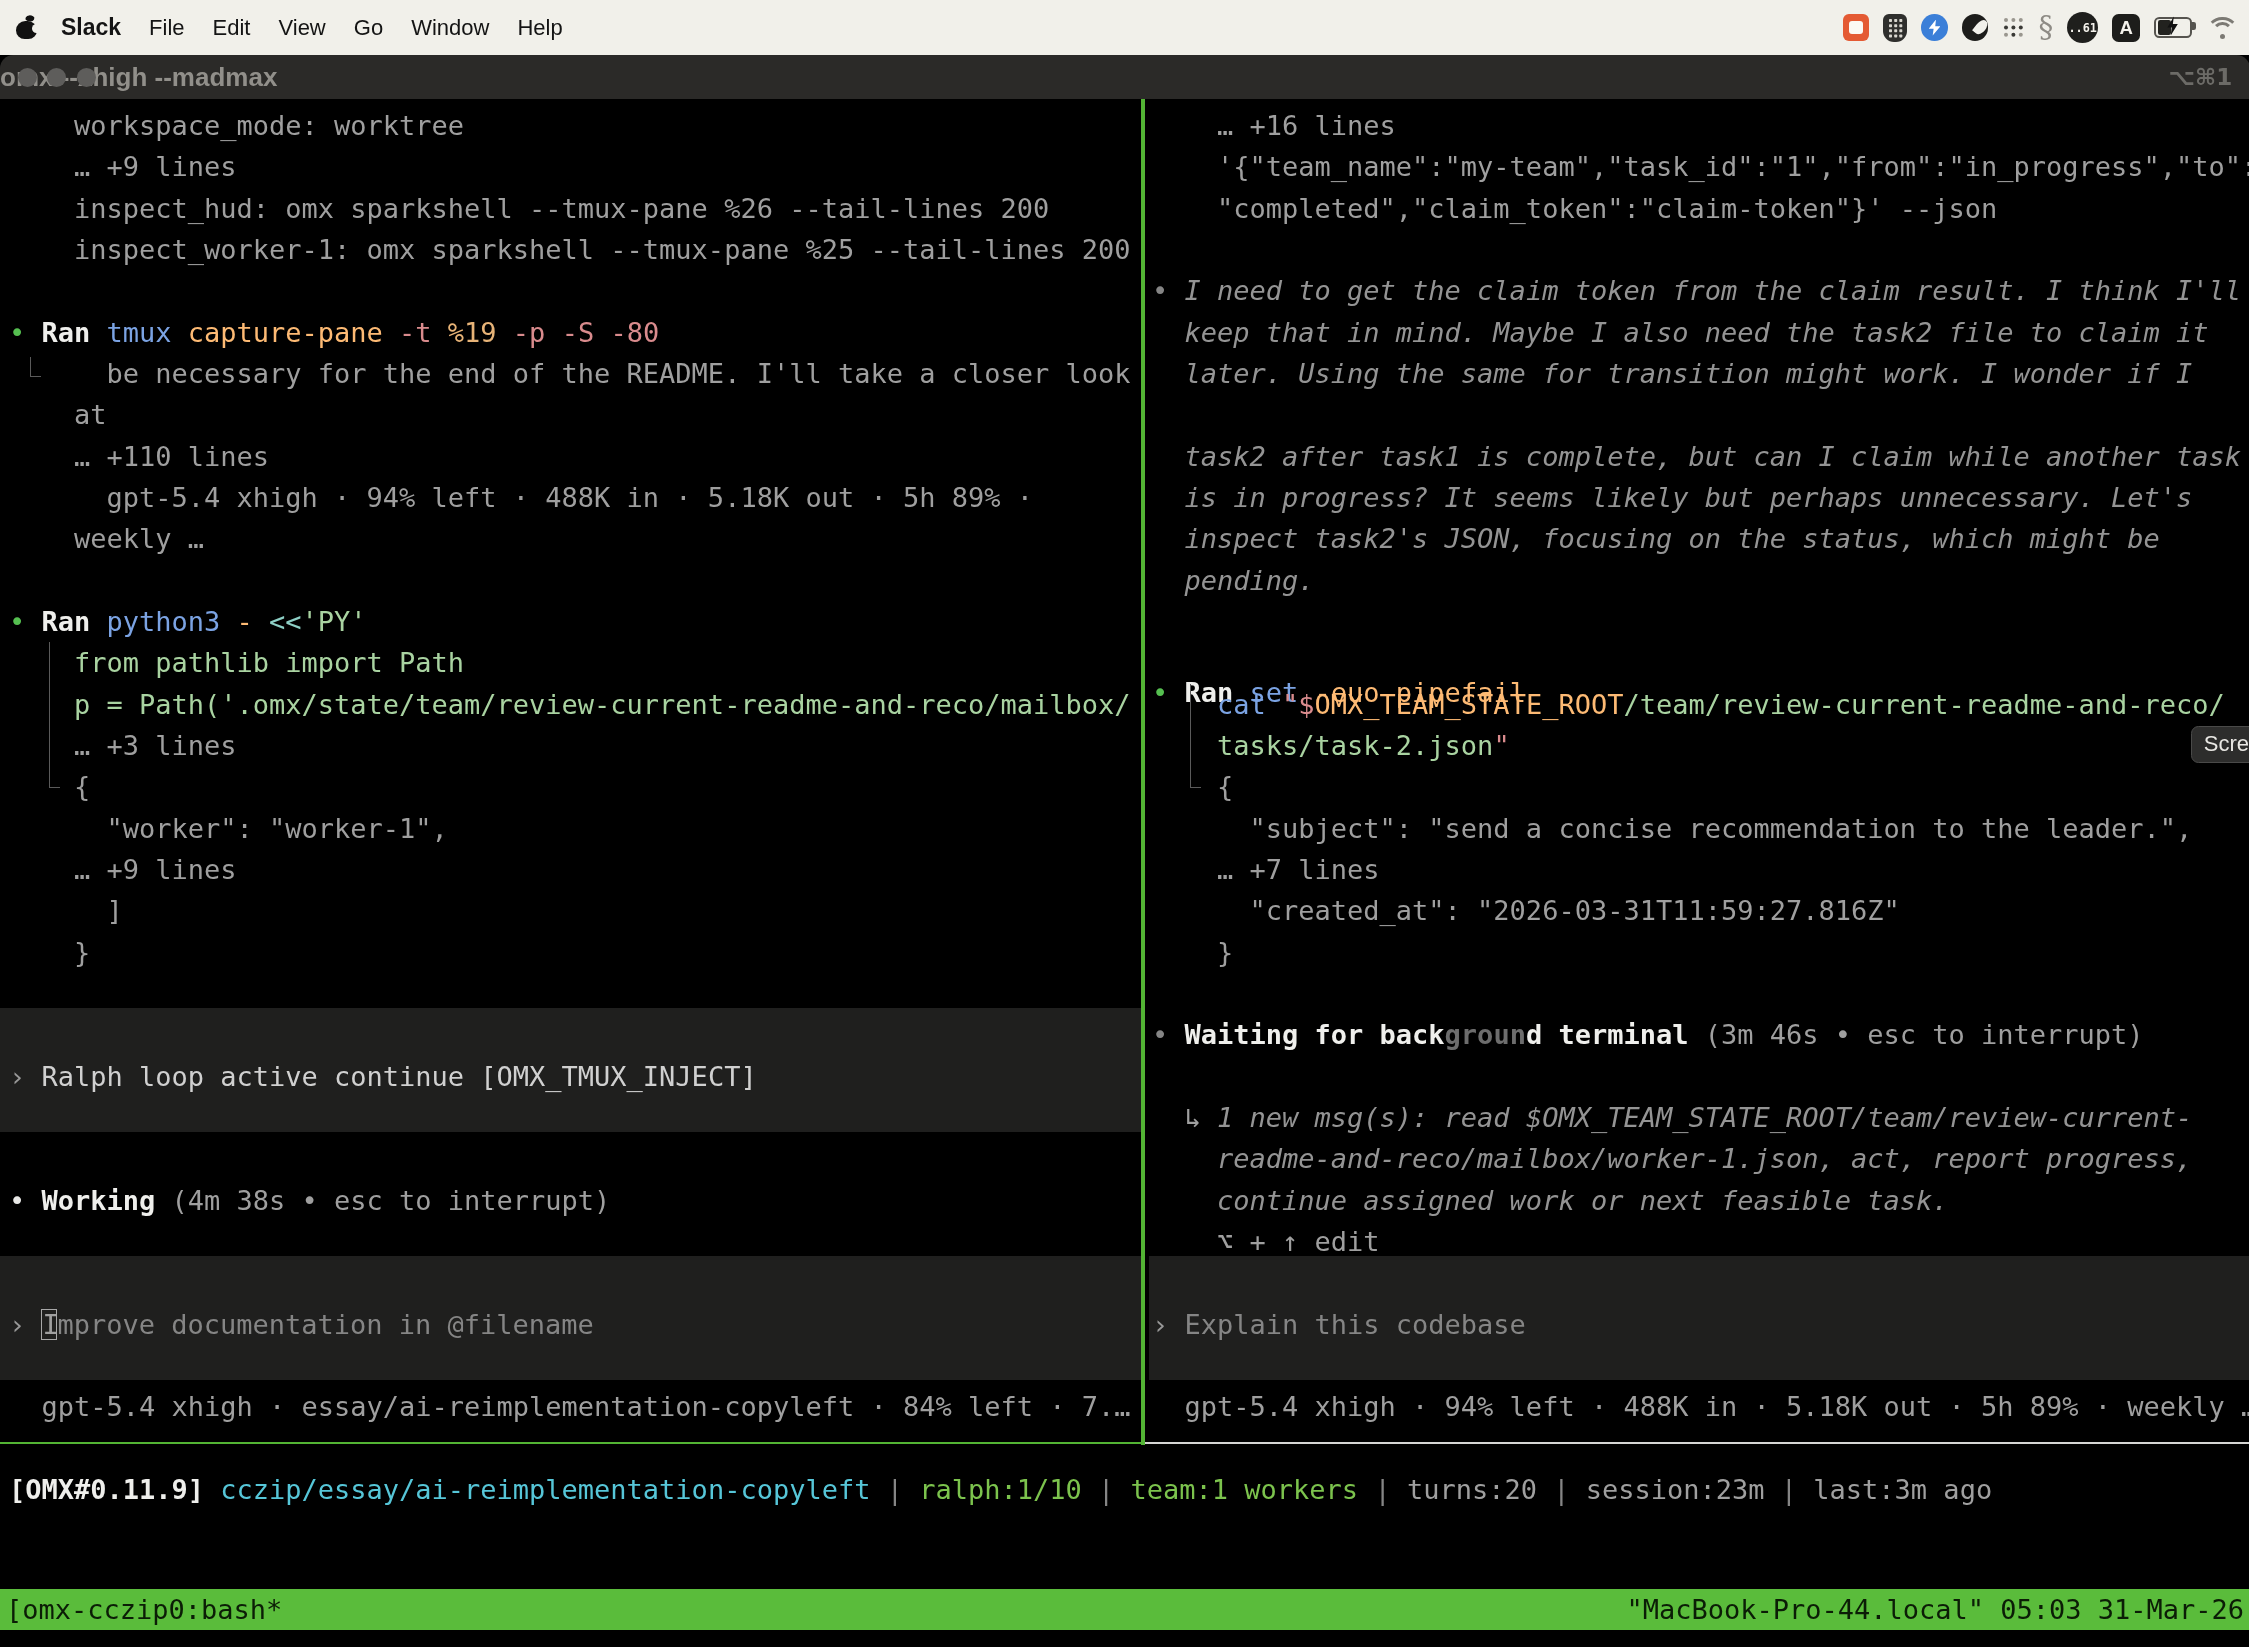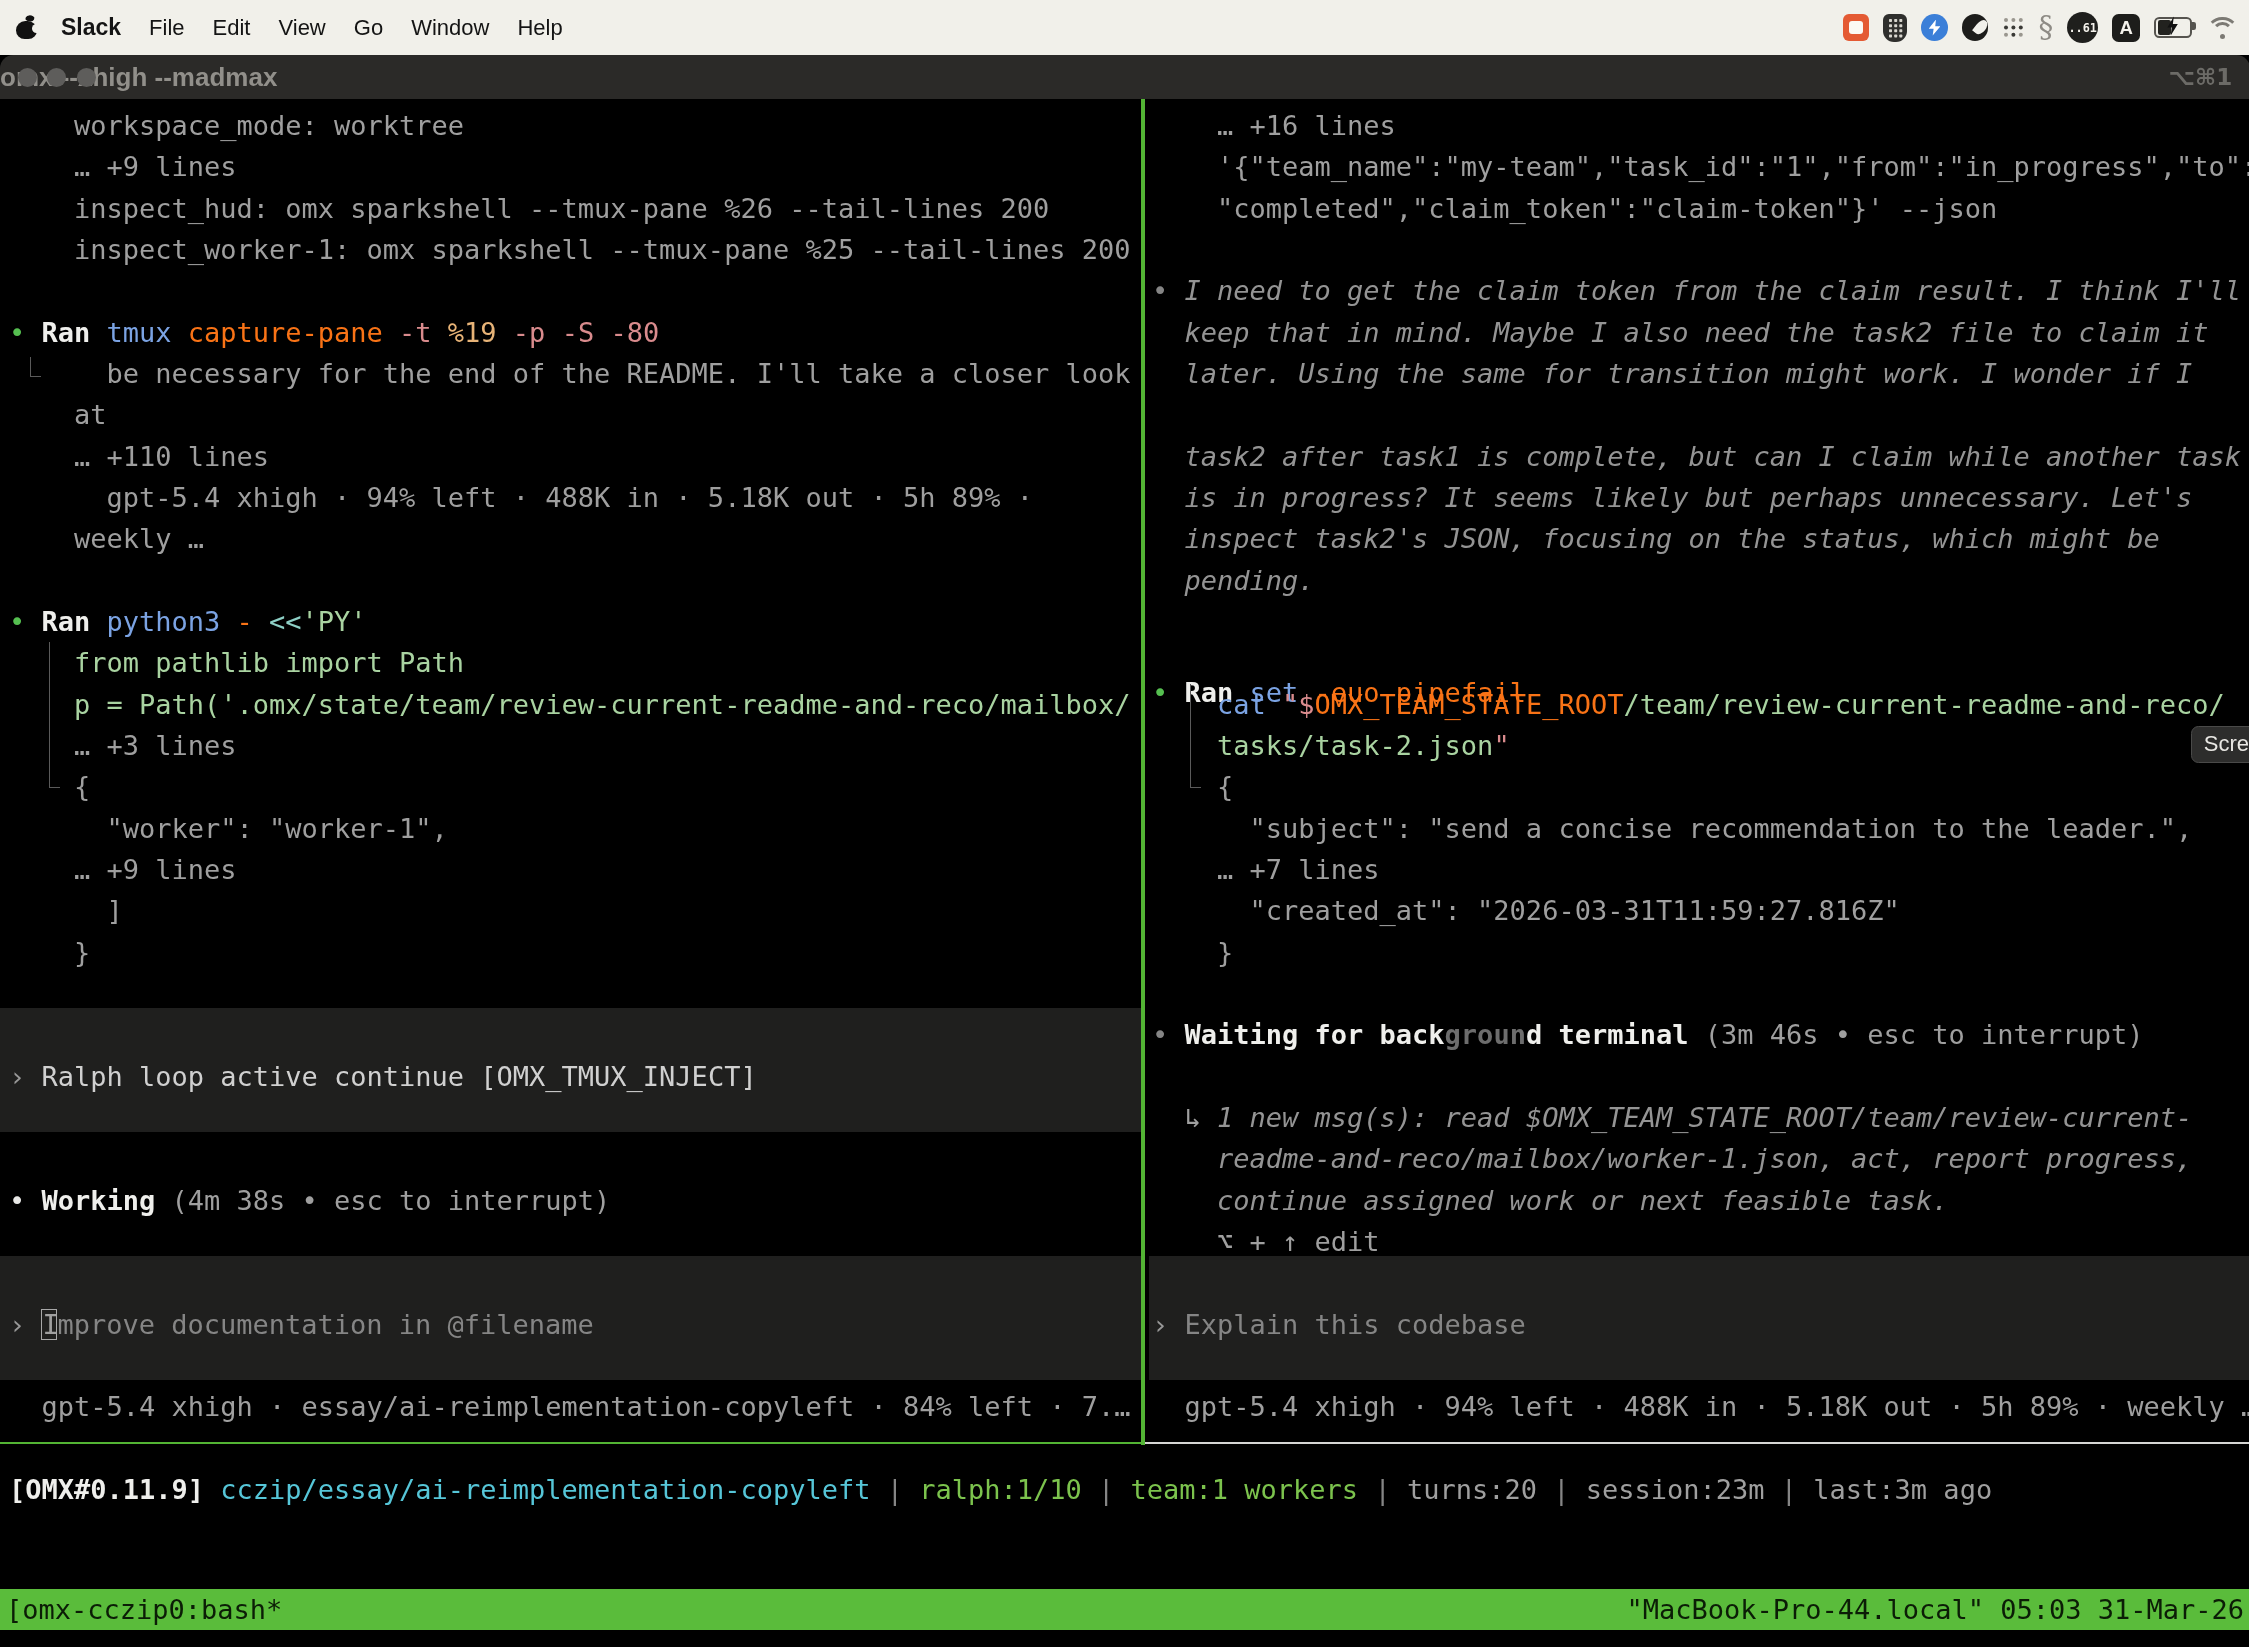--- a/index.html
+++ b/index.html
@@ -81,21 +81,21 @@
   .omx-status{position:absolute;left:8.9px;top:1370px;white-space:pre;z-index:2}
   .tmuxbar{position:absolute;left:0;top:1490px;width:2250px;height:41px;background:#5abc3b;color:#0b1d06;z-index:2}
   .tmuxbar .tleft{position:absolute;left:5.9px;top:0;line-height:41px;white-space:pre}
   .tmuxbar .tright{position:absolute;right:5.9px;top:0;line-height:41px;white-space:pre}
   .tooltip{position:absolute;left:2191px;top:627px;width:103px;height:35px;background:#2d2d2c;
            border:0.7px solid #4a4a49;border-radius:7.4px;color:#e8e7e3;font-family:"Liberation Sans",sans-serif;
            font-size:22px;line-height:34px;padding-left:11.8px;z-index:5}
 
   
   .gy{color:#9f9f9f}.dim{color:#858585}.wb{color:#efefec;font-weight:700}.wt{color:#e8e8e6}
-  .gb{color:#55bf50}.bl{color:#7ba3e3}.lv{color:#f97316}.pk{color:#d98b8d}.or{color:#e7b377}
+  .gb{color:#55bf50}.bl{color:#7ba3e3}.lv{color:#fdba74}.pk{color:#d98b8d}.or{color:#e7b377}
   .tl{color:#8ed0c6}.gn{color:#a9d3a1}.pr{color:#989898}.lt{color:#d0d0d0}
   .it{font-style:italic;color:#949494}.dmb{color:#6d6d6d;font-weight:700}
   .cy{color:#56c6d8}.lm{color:#7cc34d}
   .cursor-box{display:inline-block;width:16px;height:31px;line-height:29.5px;border:1.5px solid #a8a8a8;
               box-sizing:border-box;color:#9f9f9f;vertical-align:middle;margin-top:-4.4px}
 </style>
 </head>
 <body>
 
 <div class="menubar">

